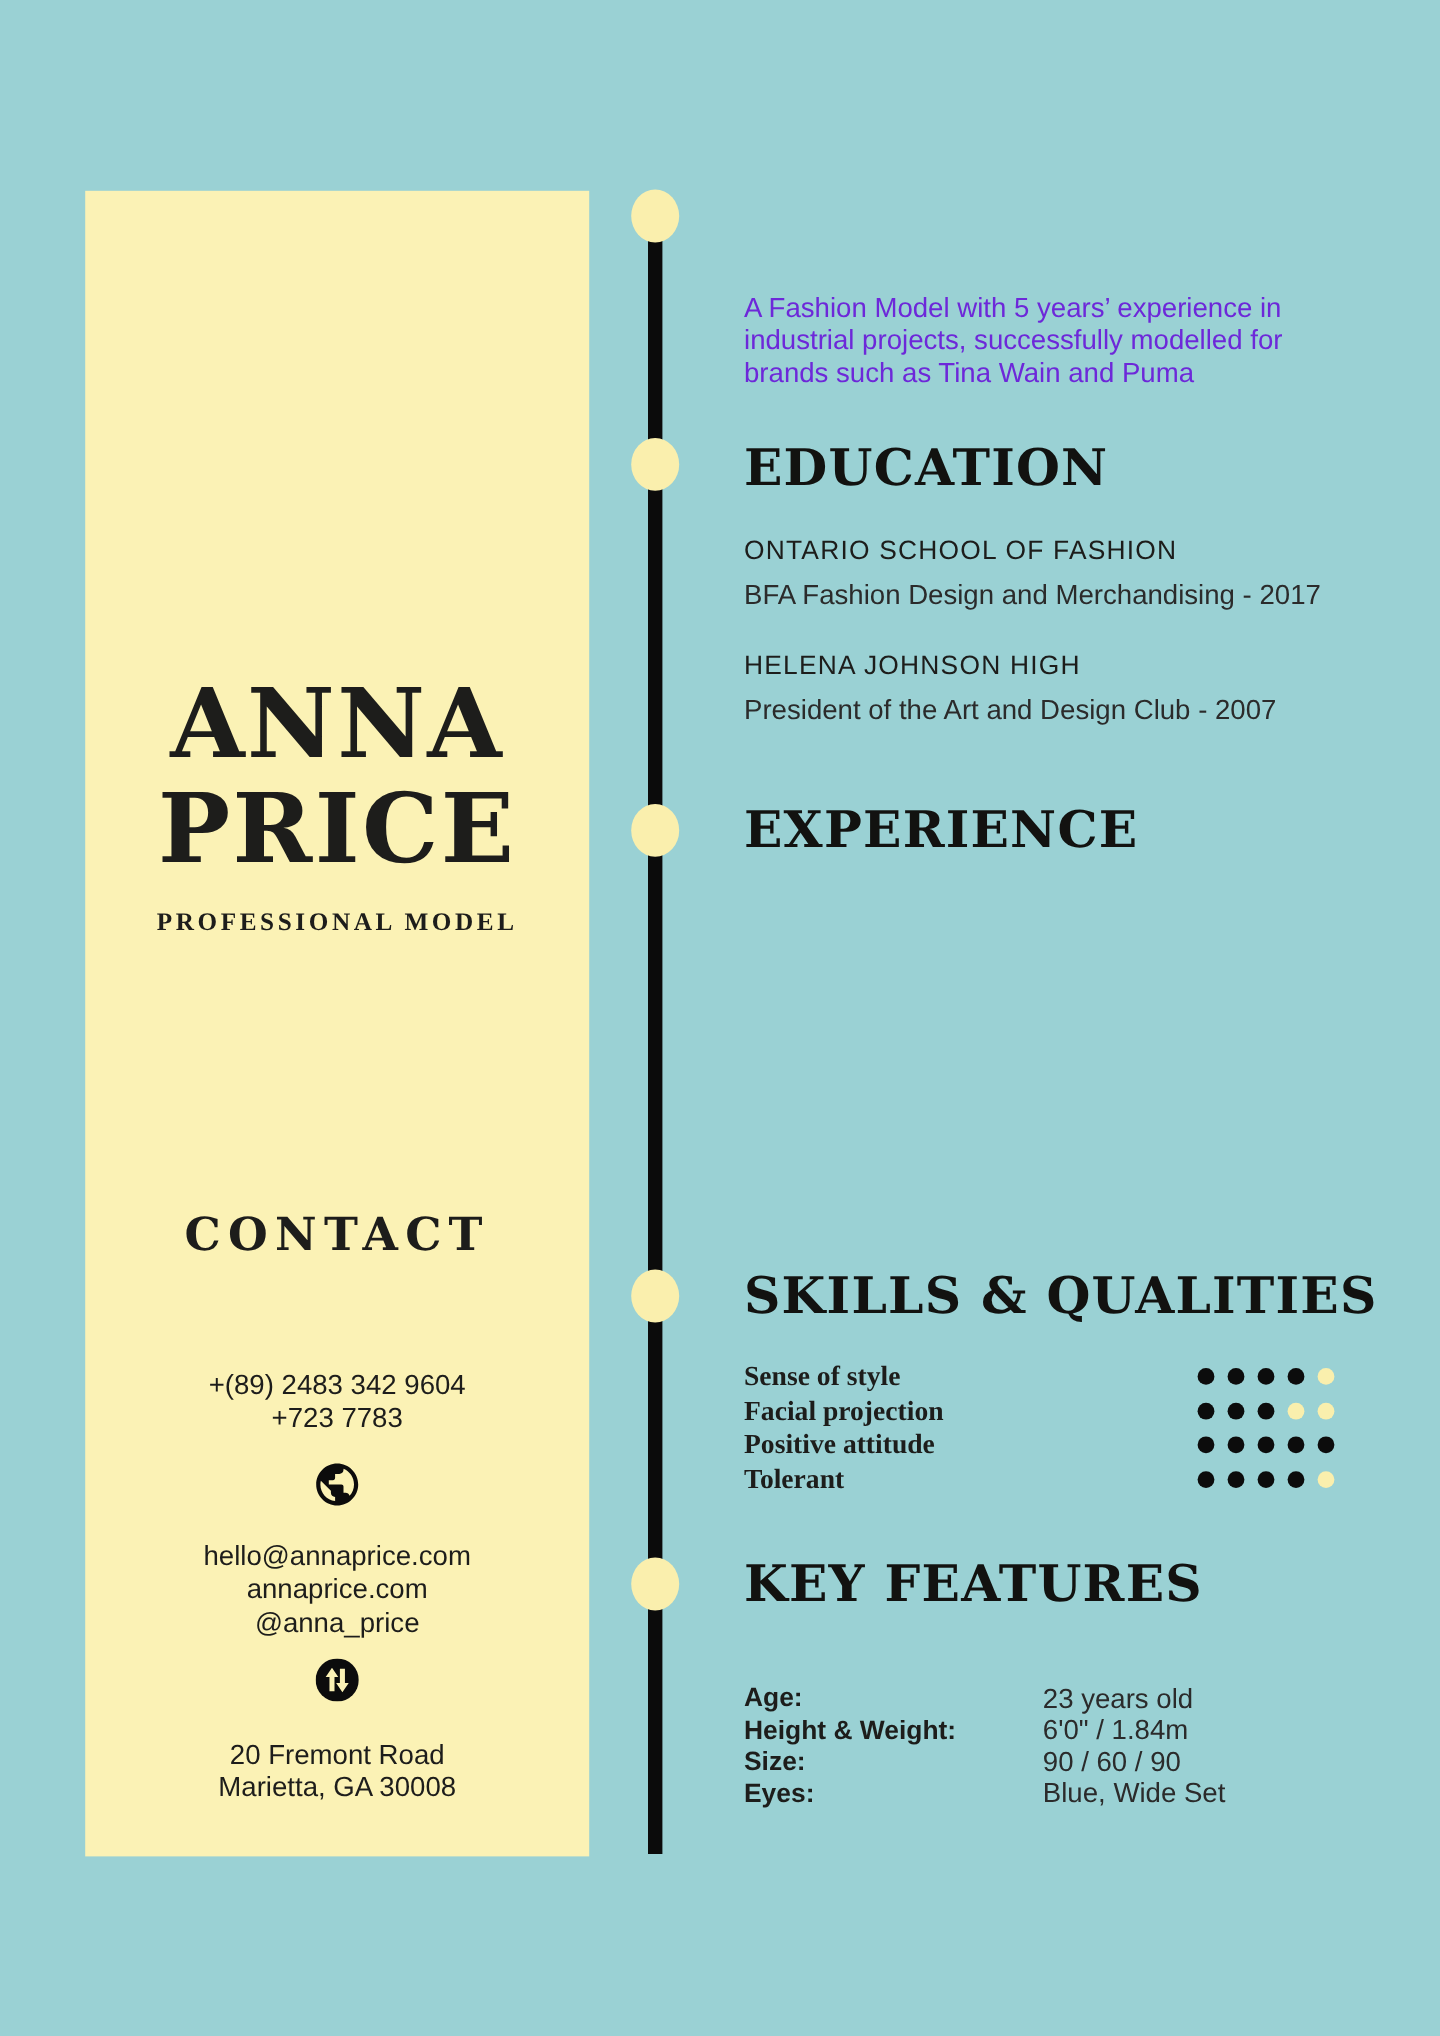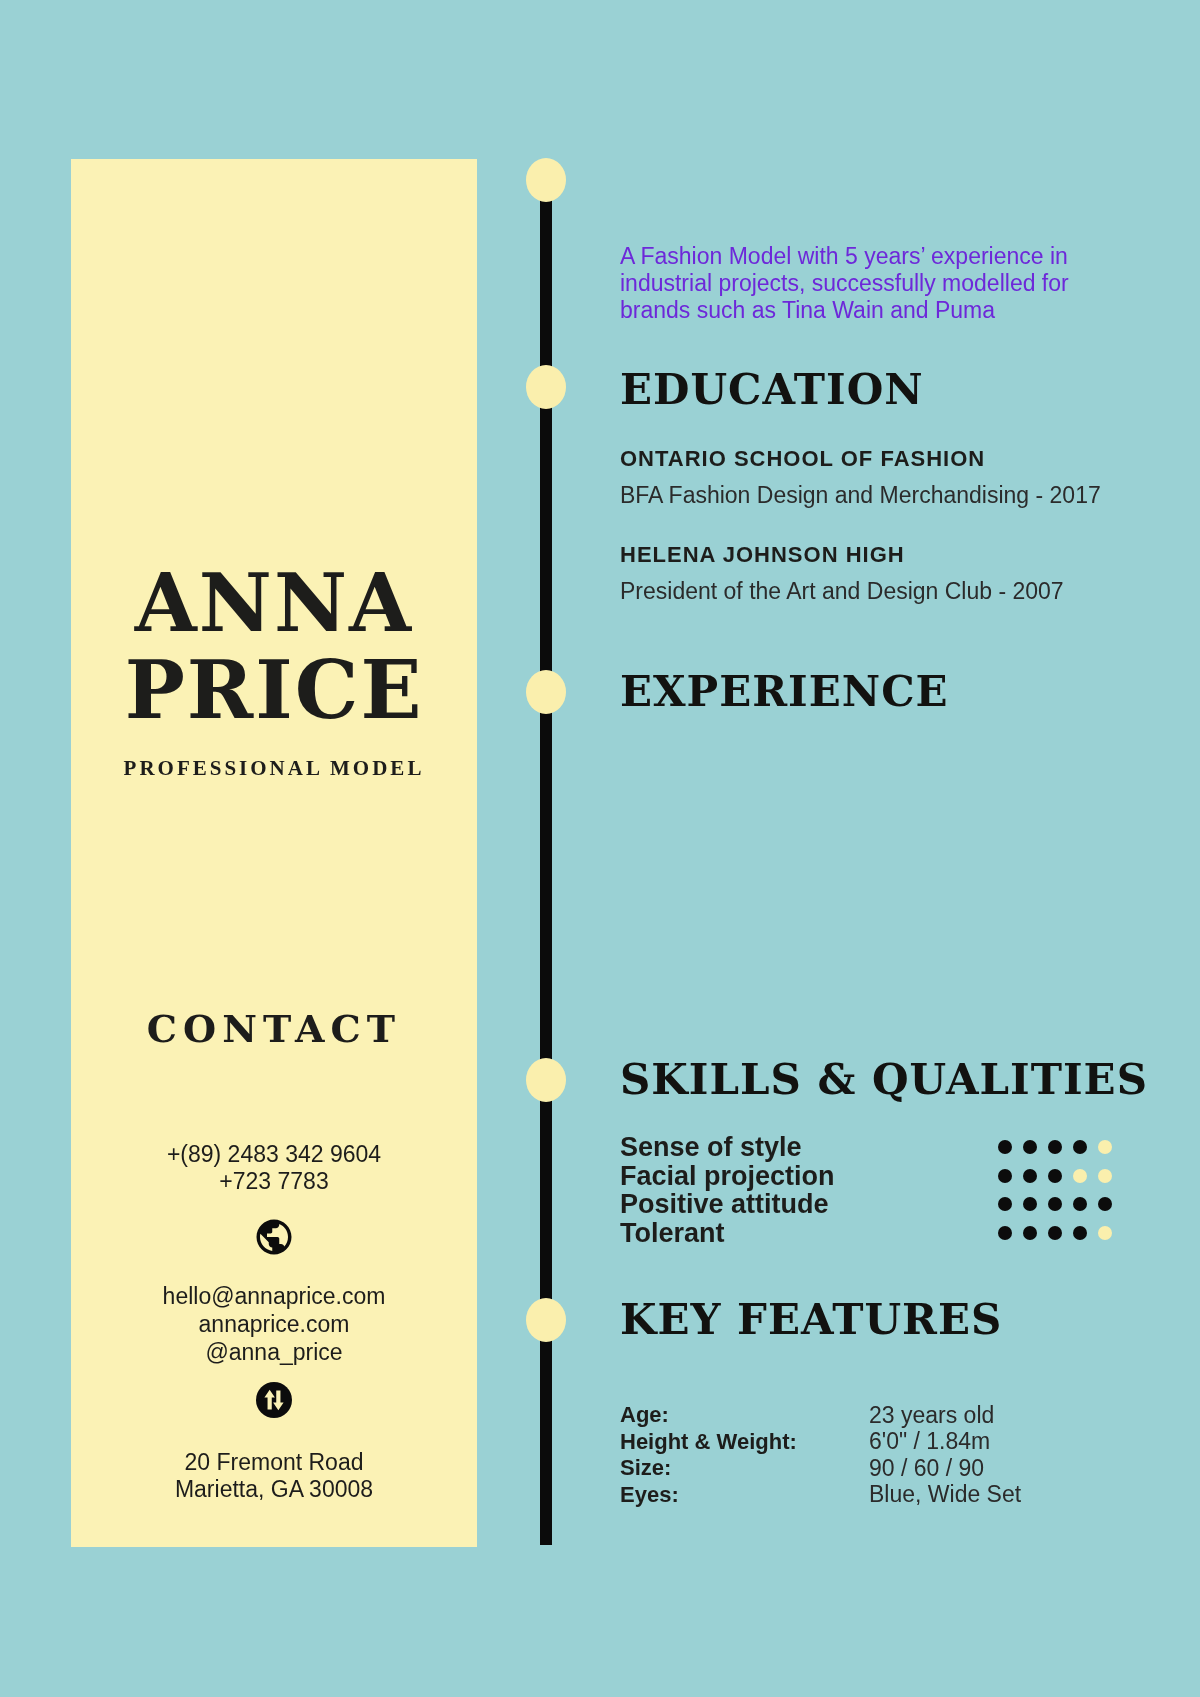--- a/index.html
+++ b/index.html
@@ -1,47 +1,47 @@
 <!DOCTYPE html>
 <html><head>
 <meta charset="utf-8">
 <style>
   html,body{margin:0;padding:0;}
   body{font-family:"Liberation Sans",sans-serif;}
   #canvas{position:relative;width:1200px;height:1697px;background:#9ad1d4;overflow:hidden;}
 
   
-  .panel{position:absolute;left:71px;top:159px;width:406px;height:1388px;background:#fbf2b5;}
+  .panel{position:absolute;left:71px;top:159px;width:406px;height:1388px;background:#fbf2b5;padding-left:14px;}
   .panel .centered{position:absolute;left:0;right:0;text-align:center;color:#1d1d1b;}
   .name{top:401px;font-family:"DejaVu Serif",serif;font-weight:700;font-size:80px;line-height:87px;letter-spacing:2px;color:#151513;}
   .role{top:597px;font-size:21px;font-weight:700;letter-spacing:3px;line-height:24px;font-family:Liberation Serif, serif;}
   .contact-heading{top:846px;font-family:"DejaVu Serif",serif;font-weight:700;font-size:38px;line-height:48px;letter-spacing:6px;color:#151513;}
   .phones{top:982px;font-size:23px;line-height:27px;}
   .links{top:1123px;font-size:23px;line-height:28px;}
   .address{top:1290px;font-size:23px;line-height:27px;}
   .icon-wrap{position:absolute;left:0;right:0;display:flex;justify-content:center;}
   .icon-globe{top:1057px;}
   .icon-updown{top:1223px;}
 
   
   .timeline{position:absolute;left:540px;top:190px;width:12px;height:1355px;background:#0b0b0b;}
   .tl-dot{position:absolute;left:526px;width:40px;height:44px;border-radius:50%;background:#faefad;z-index:2;}
 
   
   .sec-heading{position:absolute;left:620px;font-family:"DejaVu Serif",serif;font-weight:700;font-size:42px;line-height:56px;letter-spacing:1px;color:#121210;white-space:nowrap;}
   .body-text{position:absolute;left:620px;color:#6d28d9;font-size:23px;line-height:27px;}
   .item-stack{position:absolute;left:620px;color:#2b2b2b;}
-  .item-title{font-size:22px;font-weight:700;letter-spacing:1px;line-height:30px;color:#1d1d1b;white-space:nowrap;}
+  .item-title{font-size:22px;font-weight:400;letter-spacing:1px;line-height:30px;color:#1d1d1b;white-space:nowrap;}
   .item-detail{font-size:23px;line-height:30px;margin-top:6px;white-space:nowrap;}
   .item-gap{margin-top:30px;}
 
   
   .skills-stack{position:absolute;left:620px;top:1133px;width:492px;}
   .skills-row{display:flex;justify-content:space-between;align-items:center;height:28.5px;}
-  .skill-label{font-size:27px;font-weight:700;color:#1d1d1b;line-height:28.5px;white-space:nowrap;}
+  .skill-label{font-size:23px;font-weight:700;color:#1d1d1b;line-height:28.5px;white-space:nowrap;font-family:Liberation Serif, serif;}
   .dots{display:flex;gap:11px;}
   .dot{width:14px;height:14px;border-radius:50%;display:inline-block;}
   .dot-filled{background:#0c0c0c;}
   .dot-empty{background:#faefad;}
 
   
   .features-stack{position:absolute;left:620px;top:1377px;width:520px;margin-top:25px;}
   .feature-row{display:flex;height:26.5px;align-items:center;}
   .feature-label{width:249px;font-size:22px;font-weight:700;color:#1d1d1b;white-space:nowrap;}
   .feature-value{font-size:23px;color:#2b2b2b;white-space:nowrap;}

